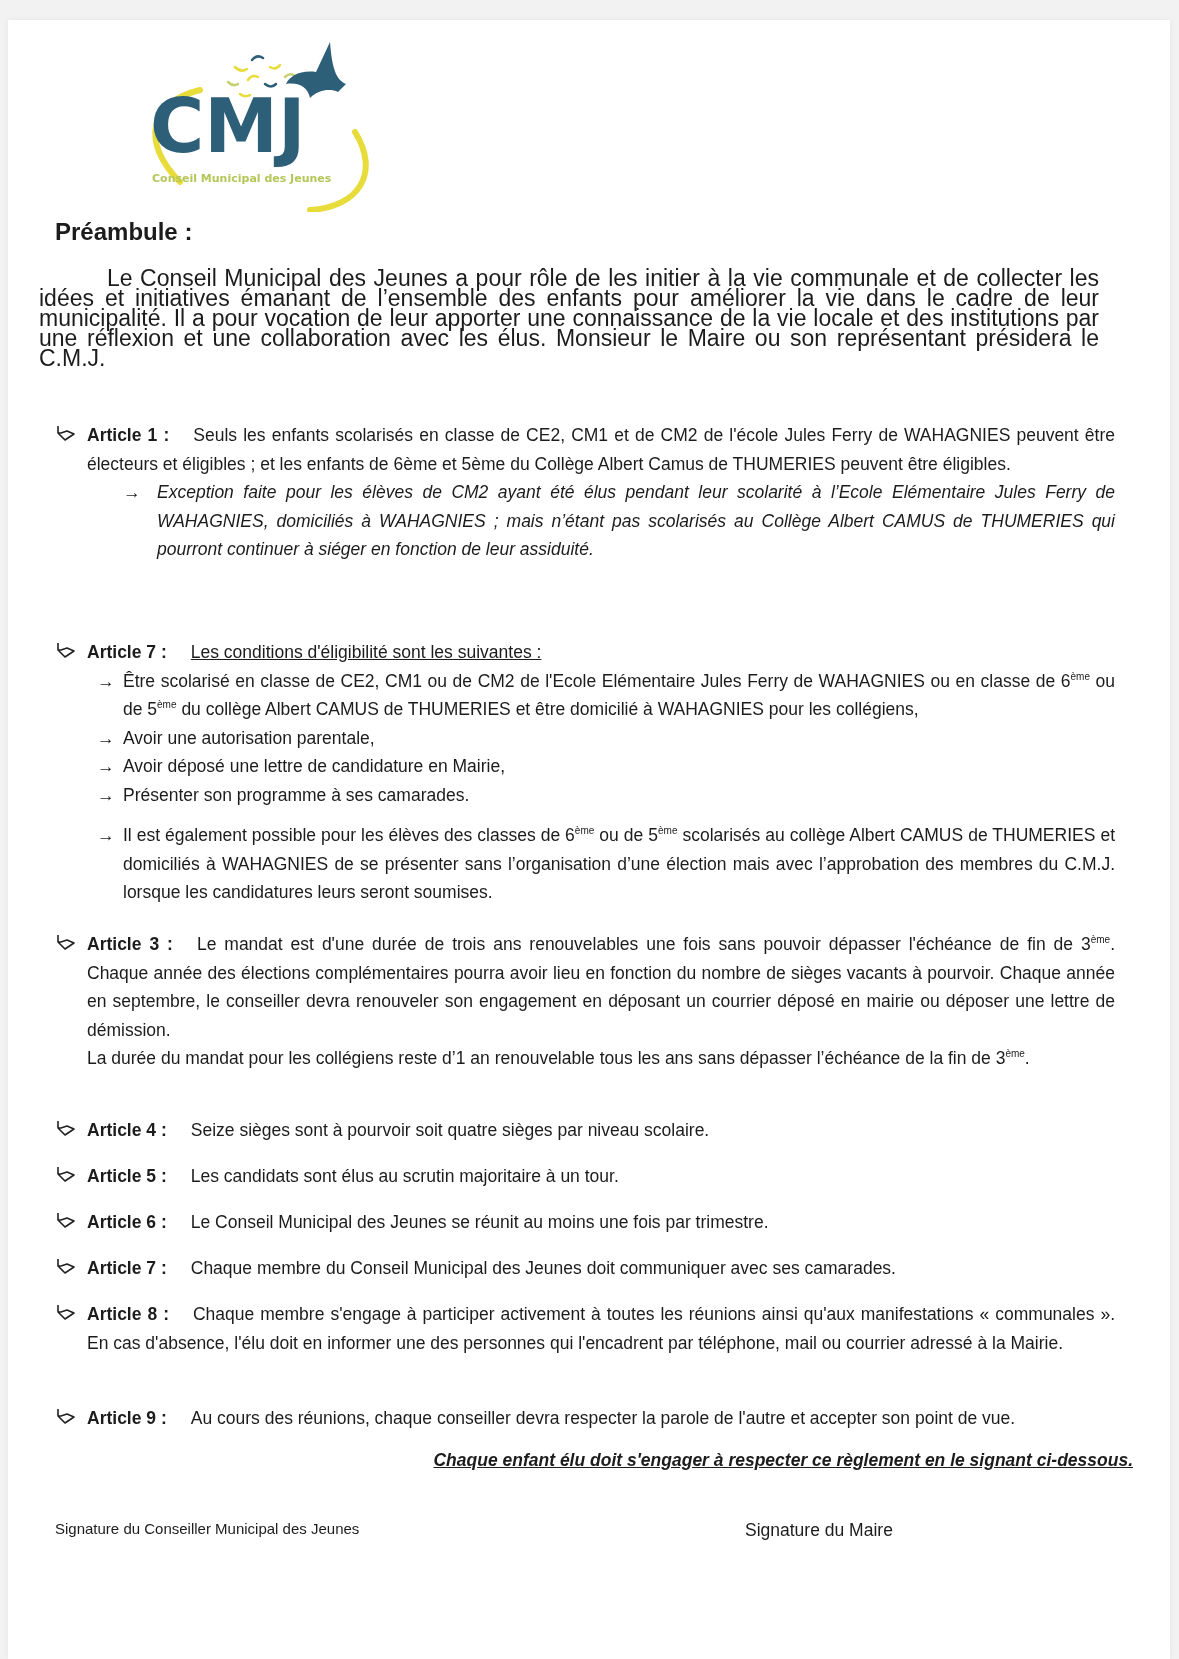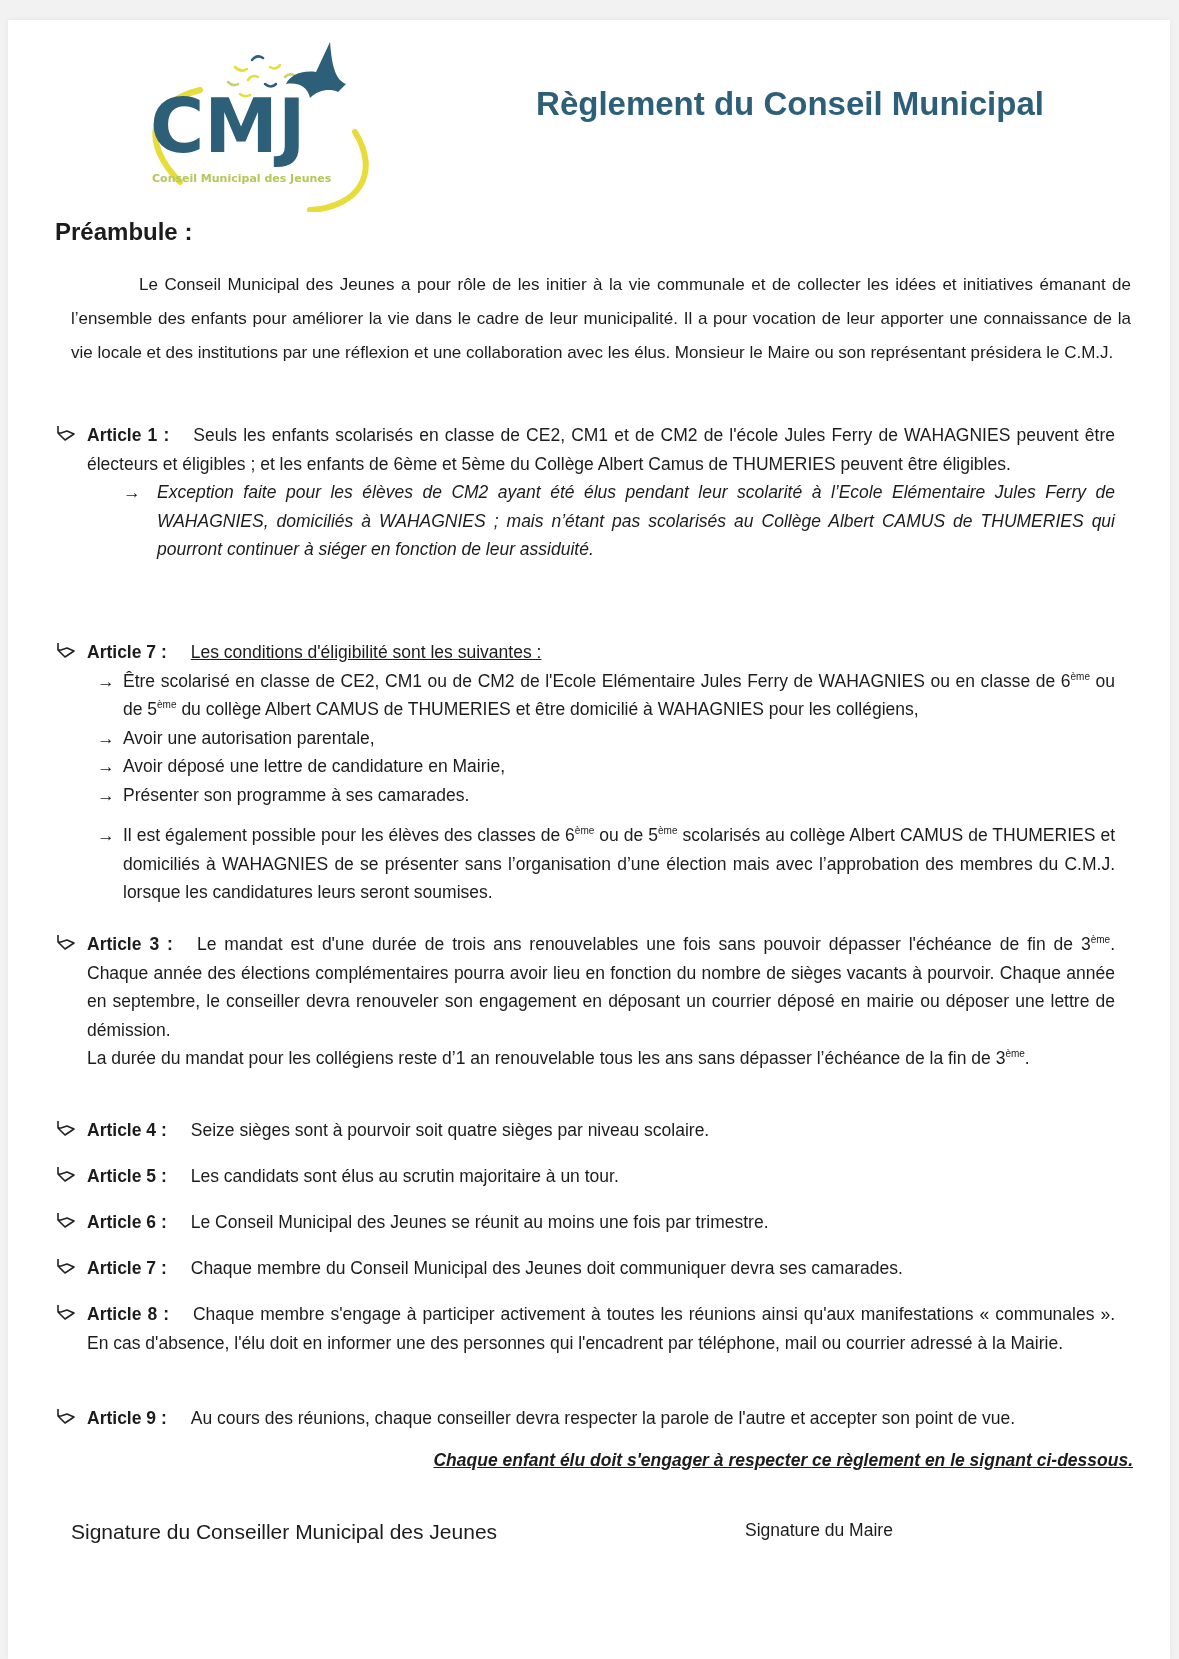--- a/index.html
+++ b/index.html
@@ -15,41 +15,41 @@
     box-shadow:0 0 6px rgba(0,0,0,0.06);
   }
   .logo { position:absolute; left:140px; top:32px; width:270px; height:180px; }
   .title {
     position:absolute; left:490px; top:78px; width:600px;
     text-align:center; color:#2e5f78; font-weight:bold;
     font-size:33px; line-height:51px;
   }
   .preamble-title { position:absolute; left:55px; top:218px; font-weight:bold; font-size:24px; }
   .preamble {
-    position:absolute; left:71px; top:268px; width:1060px;
-    text-align:justify; font-size:17px; line-height:34px;
+    position:absolute; left:39px; top:268px; width:1060px;
+    text-align:justify; font-size:23px; line-height:20px;
   }
   .preamble .indent { display:inline-block; width:68px; }
   .article { position:absolute; left:55px; width:1060px; font-size:17.5px; line-height:28.5px; }
   .art-head { position:relative; padding-left:32px; text-align:justify; }
   .art-icon { position:absolute; left:0; top:2px; width:22px; height:22px; }
   .art-label { font-weight:bold; margin-right:24px; }
   .block { padding-left:32px; text-align:justify; }
   .italic { font-style:italic; }
   .arrow-item { position:relative; padding-left:26px; text-align:justify; }
   .arrow-item .arr { position:absolute; left:0; top:0; }
   .exception { padding-left:102px; position:relative; font-style:italic; text-align:justify; }
   .exception .arr { position:absolute; left:68px; top:0; font-style:normal; }
   sup { font-size:10px; line-height:0; }
   .underline { text-decoration:underline; }
   .commitment {
     position:absolute; right:46px; top:1412px;
     font-weight:bold; font-style:italic; text-decoration:underline; font-size:17.5px;
   }
-  .sig-left { position:absolute; left:71px; top:1514px; font-size:21px; }
+  .sig-left { position:absolute; left:55px; top:1514px; font-size:15px; }
   .sig-right { position:absolute; left:745px; top:1514px; font-size:17.5px; }
 </style>
 </head>
 <body>
 
 <div class="page"></div>
 
 <div class="logo">
   <svg width="270" height="180" viewBox="0 0 270 180">
 
@@ -68,21 +68,20 @@
     </g>
 
     <path d="M190 10 L176 40 C 160 38, 150 44, 146 52 C 160 50, 168 56, 170 66 C 178 58, 190 56, 198 60 L 206 52 C 196 48, 192 36, 190 10 Z" fill="#2e5f78"></path>
 
     <text x="10" y="120" font-family="DejaVu Sans, sans-serif" font-weight="bold" font-size="74" fill="#2e5f78">CMJ</text>
     <text x="12" y="150" font-family="DejaVu Sans, sans-serif" font-weight="bold" font-size="11" fill="#b5c65a">Conseil Municipal des Jeunes</text>
   </svg>
 </div>
 
 <div class="title">
-  <div>Règlement du Conseil Municipal</div>
 </div>
 
 <div class="preamble-title">Préambule :</div>
 <div class="preamble"><span class="indent"></span><span>Le Conseil Municipal des Jeunes a pour rôle de les initier à la vie communale et de collecter les idées et initiatives émanant de l’ensemble des enfants pour améliorer la vie dans le cadre de leur municipalité. Il a pour vocation de leur apporter une connaissance de la vie locale et des institutions par une réflexion et une collaboration avec les élus. Monsieur le Maire ou son représentant présidera le C.M.J.</span></div>
 
 <div class="article" style="top:421px;">
   <div class="art-head">
     <svg class="art-icon" viewBox="0 0 22 22">
         <path d="M3 3 L3 10 L7 10 M3 10 L10 17 L19 11 L12 8 L6 10" stroke="#222" stroke-width="1.6" fill="none" stroke-linejoin="round"></path>
       </svg>
@@ -128,21 +127,21 @@
       </svg><span class="art-label">Article 5 :</span><span>Les candidats sont élus au scrutin majoritaire à un tour.</span></div>
 </div>
 <div class="article" style="top:1208px;">
   <div class="art-head"><svg class="art-icon" viewBox="0 0 22 22">
         <path d="M3 3 L3 10 L7 10 M3 10 L10 17 L19 11 L12 8 L6 10" stroke="#222" stroke-width="1.6" fill="none" stroke-linejoin="round"></path>
       </svg><span class="art-label">Article 6 :</span><span>Le Conseil Municipal des Jeunes se réunit au moins une fois par trimestre.</span></div>
 </div>
 <div class="article" style="top:1254px;">
   <div class="art-head"><svg class="art-icon" viewBox="0 0 22 22">
         <path d="M3 3 L3 10 L7 10 M3 10 L10 17 L19 11 L12 8 L6 10" stroke="#222" stroke-width="1.6" fill="none" stroke-linejoin="round"></path>
-      </svg><span class="art-label">Article 7 :</span><span>Chaque membre du Conseil Municipal des Jeunes doit communiquer devra ses camarades.</span></div>
+      </svg><span class="art-label">Article 7 :</span><span>Chaque membre du Conseil Municipal des Jeunes doit communiquer avec ses camarades.</span></div>
 </div>
 <div class="article" style="top:1300px;">
   <div class="art-head"><svg class="art-icon" viewBox="0 0 22 22">
         <path d="M3 3 L3 10 L7 10 M3 10 L10 17 L19 11 L12 8 L6 10" stroke="#222" stroke-width="1.6" fill="none" stroke-linejoin="round"></path>
       </svg><span class="art-label">Article 8 :</span><span>Chaque membre s'engage à participer activement à toutes les réunions ainsi qu'aux manifestations « communales ». En cas d'absence, l'élu doit en informer une des personnes qui l'encadrent par téléphone, mail ou courrier adressé à la Mairie.</span></div>
 </div>
 
 <div class="article" style="top:1404px;">
   <div class="art-head"><svg class="art-icon" viewBox="0 0 22 22">
         <path d="M3 3 L3 10 L7 10 M3 10 L10 17 L19 11 L12 8 L6 10" stroke="#222" stroke-width="1.6" fill="none" stroke-linejoin="round"></path>

